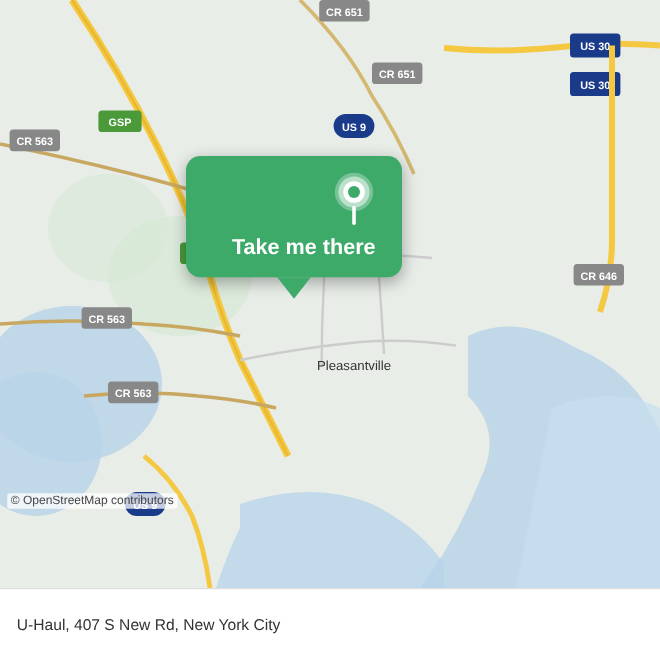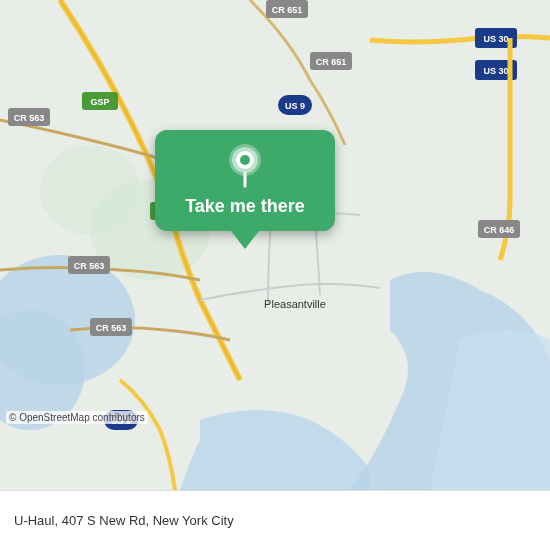--- a/index.html
+++ b/index.html
@@ -34,21 +34,21 @@
       align-items: center;
       z-index: 10;
     }
 
     #tooltip-box {
       background: #3daa6a;
       border-radius: 12px;
       padding: 14px 22px 14px 22px;
       display: flex;
       flex-direction: column;
-      align-items: center;
+      align-items: flex-end;
       box-shadow: 0 4px 12px rgba(0,0,0,0.3);
       min-width: 180px;
     }
 
     #pin-icon {
       width: 36px;
       height: 44px;
       margin-bottom: 8px;
     }
 

